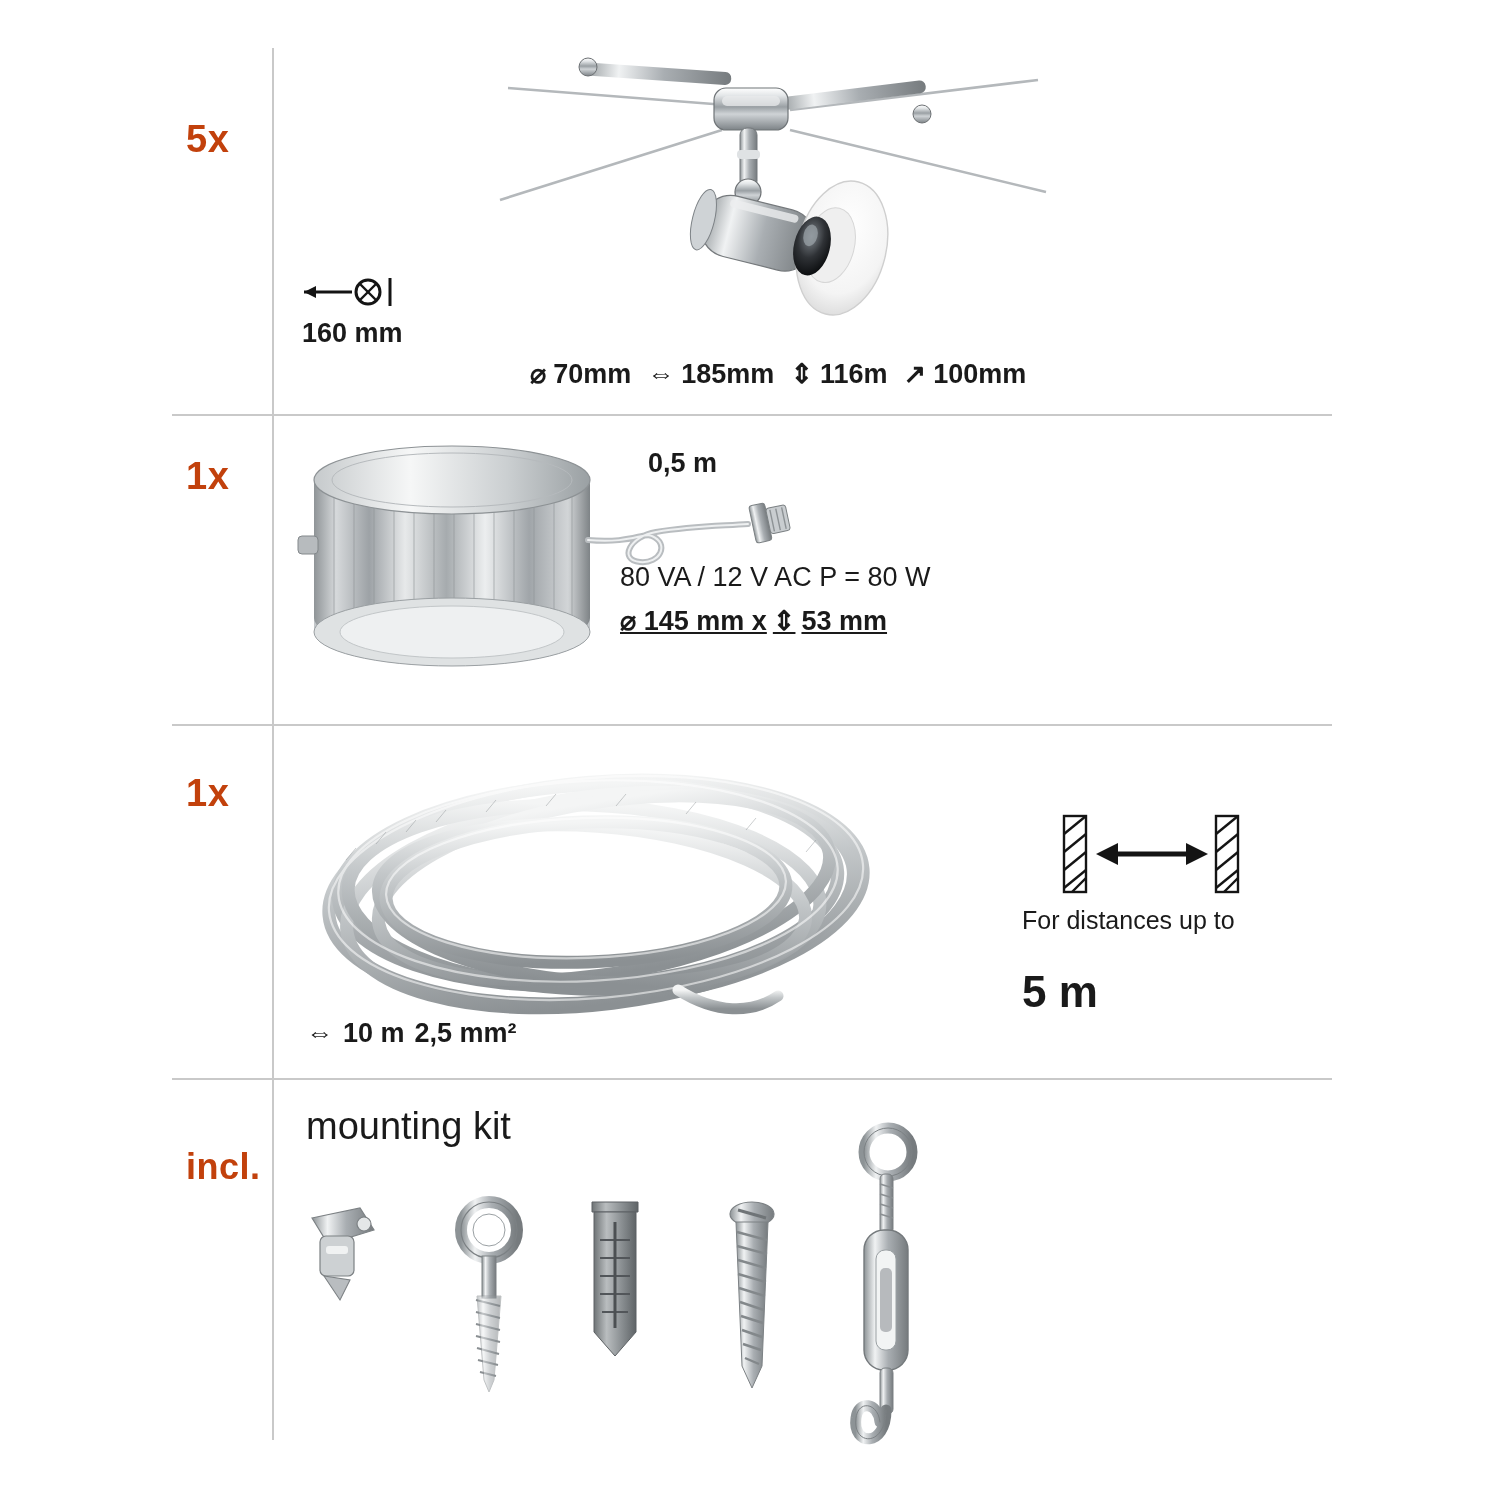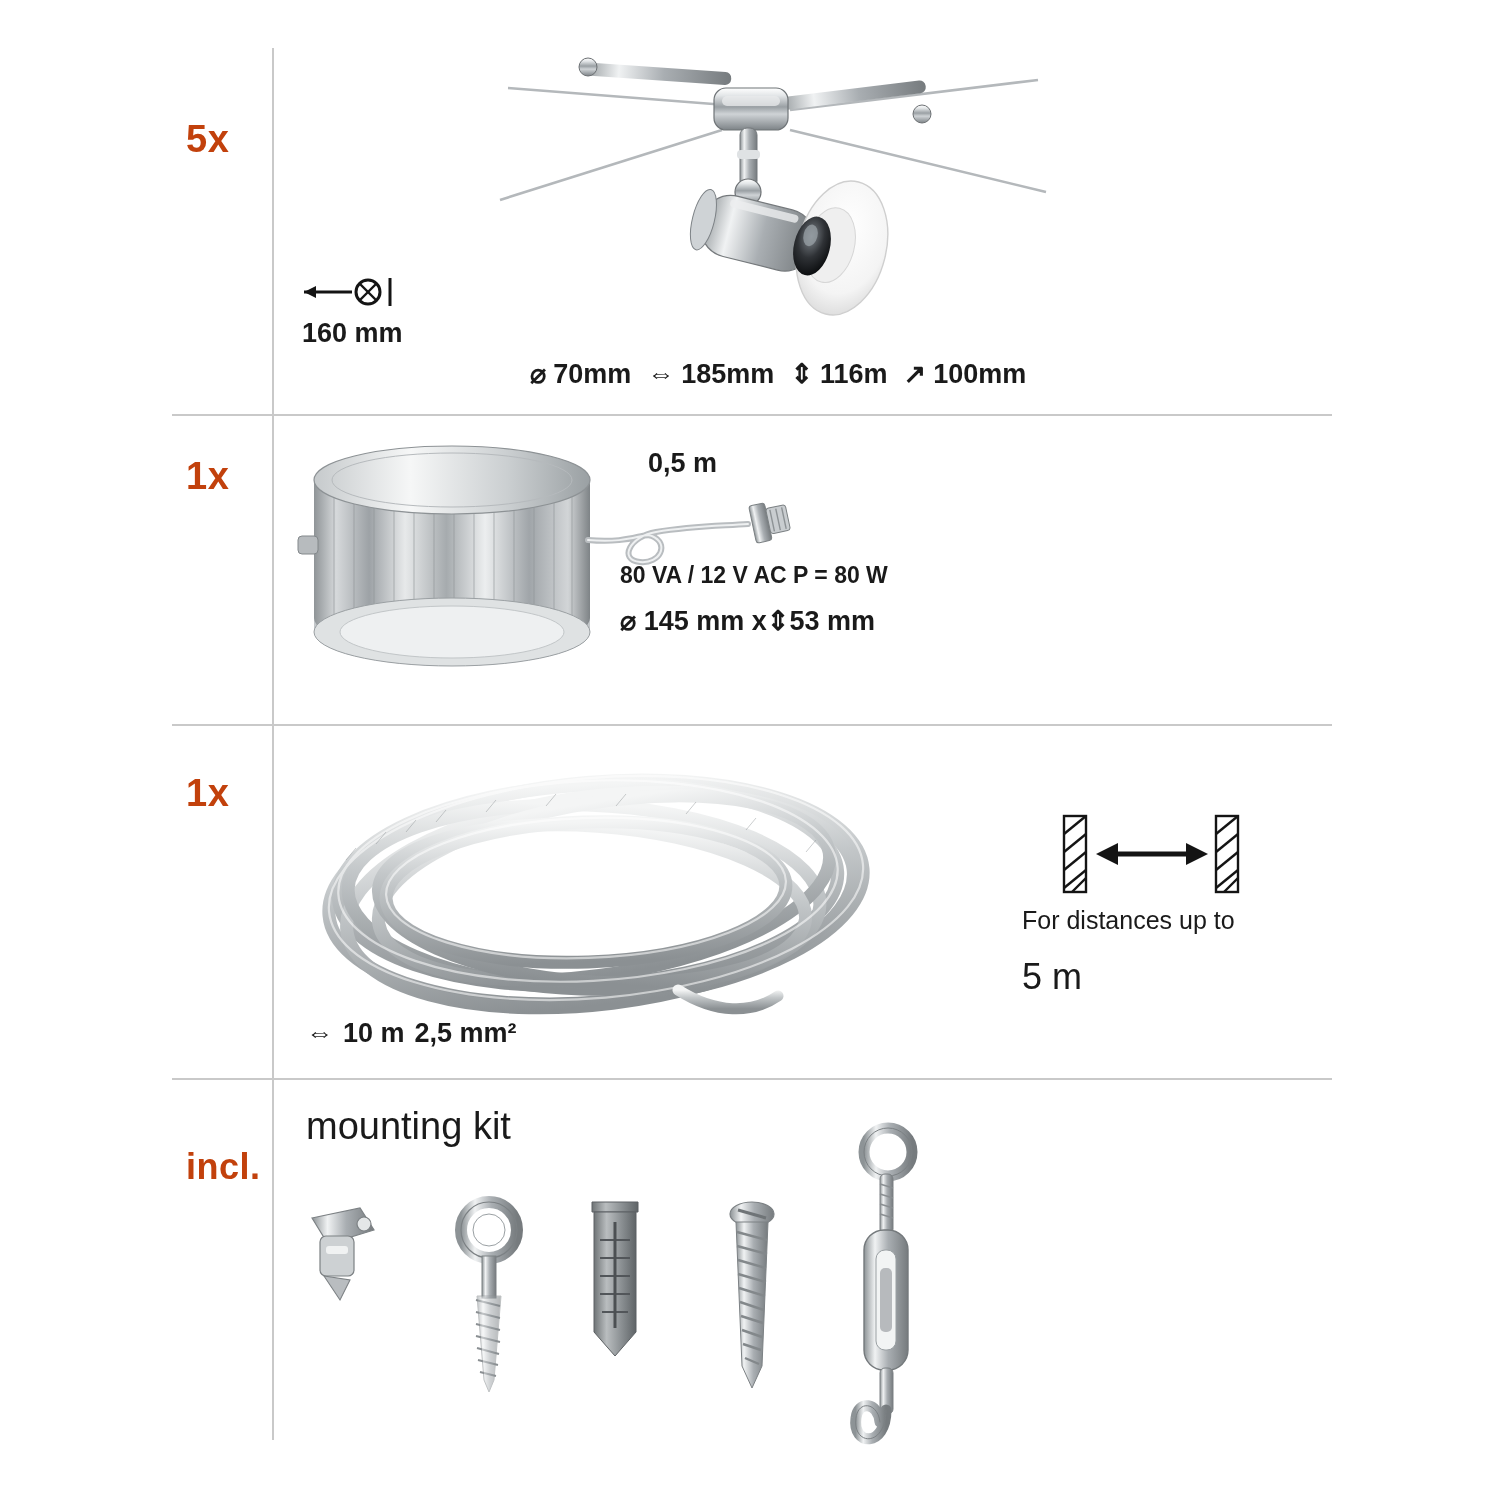--- a/index.html
+++ b/index.html
@@ -81,33 +81,35 @@
     position: absolute;
     left: 648px;
     top: 448px;
     font-size: 27px;
     font-weight: bold;
   }
   .row2-elec {
     position: absolute;
     left: 620px;
     top: 562px;
-    font-size: 23px;
-    font-weight: bold;
+    font-size: 27px;
+    font-weight: normal;
     white-space: nowrap;
   }
   .row2-size {
     position: absolute;
     left: 620px;
     top: 605px;
     font-size: 27px;
     font-weight: bold;
     display: flex;
     align-items: center;
+    gap: 6px;
     white-space: nowrap;
+    text-decoration: underline;
   }
 
   
   .row3-len {
     position: absolute;
     left: 306px;
     top: 1018px;
     font-size: 27px;
     font-weight: bold;
     display: flex;
@@ -120,23 +122,23 @@
     left: 1022px;
     top: 905px;
     width: 280px;
     text-align: left;
     font-size: 25px;
     font-weight: normal;
     line-height: 1.25;
   }
   .row3-distance .big {
     display: block;
-    font-size: 36px;
-    font-weight: normal;
-    margin-top: 18px;
+    font-size: 44px;
+    font-weight: bold;
+    margin-top: 28px;
   }
 
   
   .row4-title {
     position: absolute;
     left: 306px;
     top: 1105px;
     font-size: 38px;
     font-weight: normal;
   }

